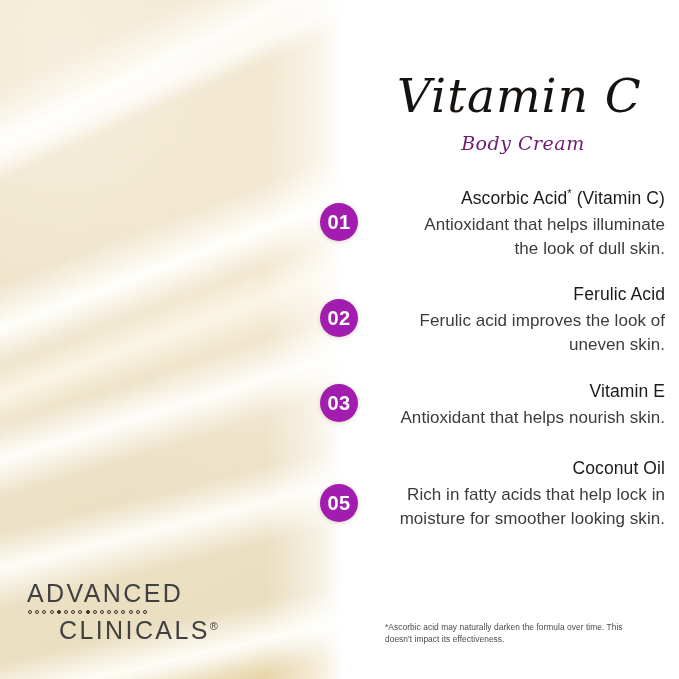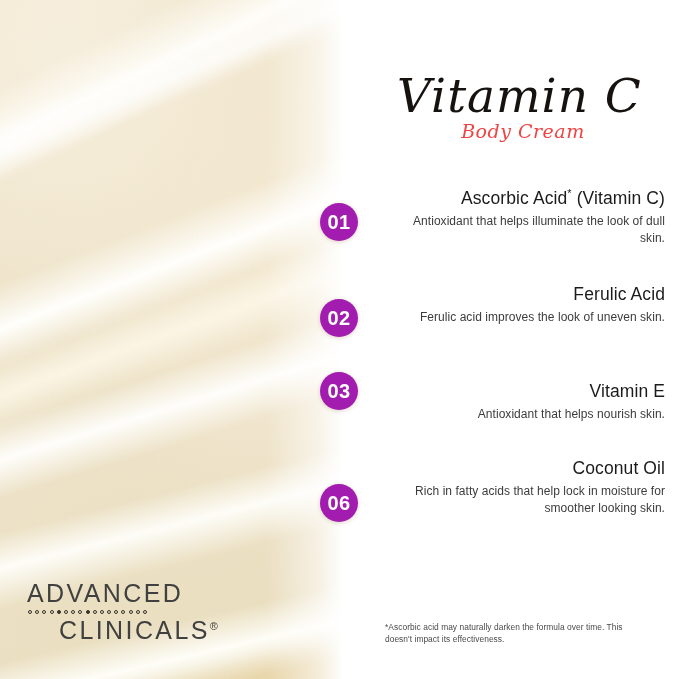--- a/index.html
+++ b/index.html
@@ -166,22 +166,22 @@
     line-height: 1;
     color: #16120f;
     letter-spacing: 1px;
     white-space: nowrap;
   }
   .subtitle {
     font-family: "DejaVu Serif", "Liberation Serif", serif;
     font-style: italic;
     font-weight: 400;
     font-size: 19px;
-    color: #ef4444;
-    margin-top: 1px;
+    color: #701a75;
+    margin-top: 13px;
     margin-left: 7px;
     letter-spacing: .5px;
   }
 
   
   .ingredient {
     position: absolute;
     left: 56px;
     width: 268px;
     text-align: right;
@@ -193,21 +193,21 @@
     letter-spacing: .1px;
     line-height: 1.15;
     white-space: nowrap;
   }
   .ing-title sup {
     font-size: 11px;
     vertical-align: super;
     line-height: 0;
   }
   .ing-desc {
-    font-size: 12px;
+    font-size: 17px;
     font-weight: 400;
     color: #3c3c3c;
     line-height: 1.42;
     margin-top: 5px;
     letter-spacing: .05px;
   }
 
   
   .badge {
     position: absolute;
@@ -305,16 +305,16 @@
     <div class="ingredient" style="top:458px">
       <div class="ing-title">Coconut Oil</div>
       <div class="ing-desc">Rich in fatty acids that help lock in moisture for smoother looking skin.</div>
     </div>
 
     <div class="footnote">*Ascorbic acid may naturally darken the formula over time. This doesn't impact its effectiveness.</div>
   </div>
 
   <div class="badge" style="left:320px; top:203px">01</div>
   <div class="badge" style="left:320px; top:299px">02</div>
-  <div class="badge" style="left:320px; top:372px">03</div>
-  <div class="badge" style="left:320px; top:484px">06</div>
+  <div class="badge" style="left:320px; top:384px">03</div>
+  <div class="badge" style="left:320px; top:484px">05</div>
 
 </div>
 
 </body></html>

